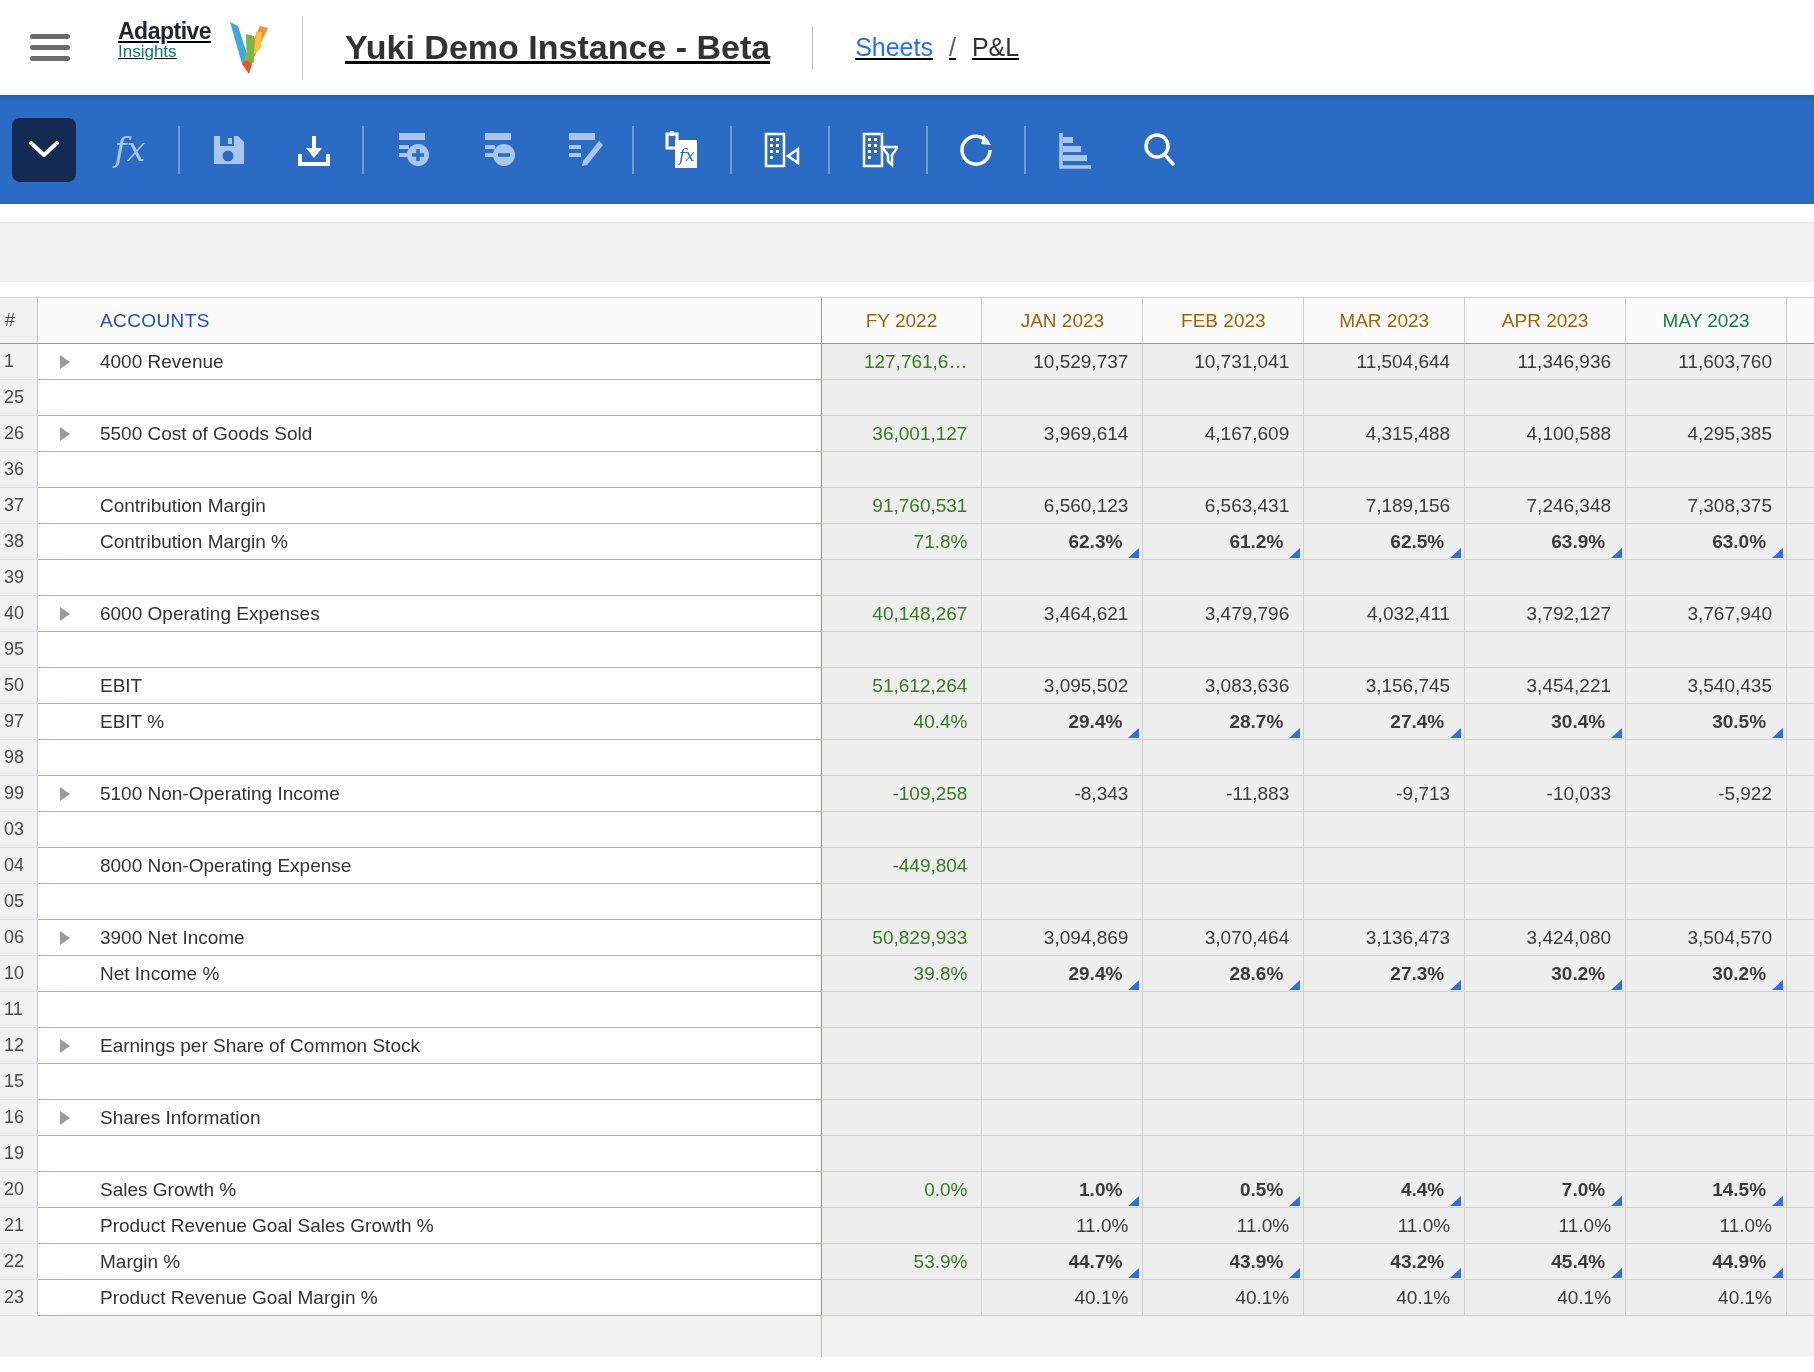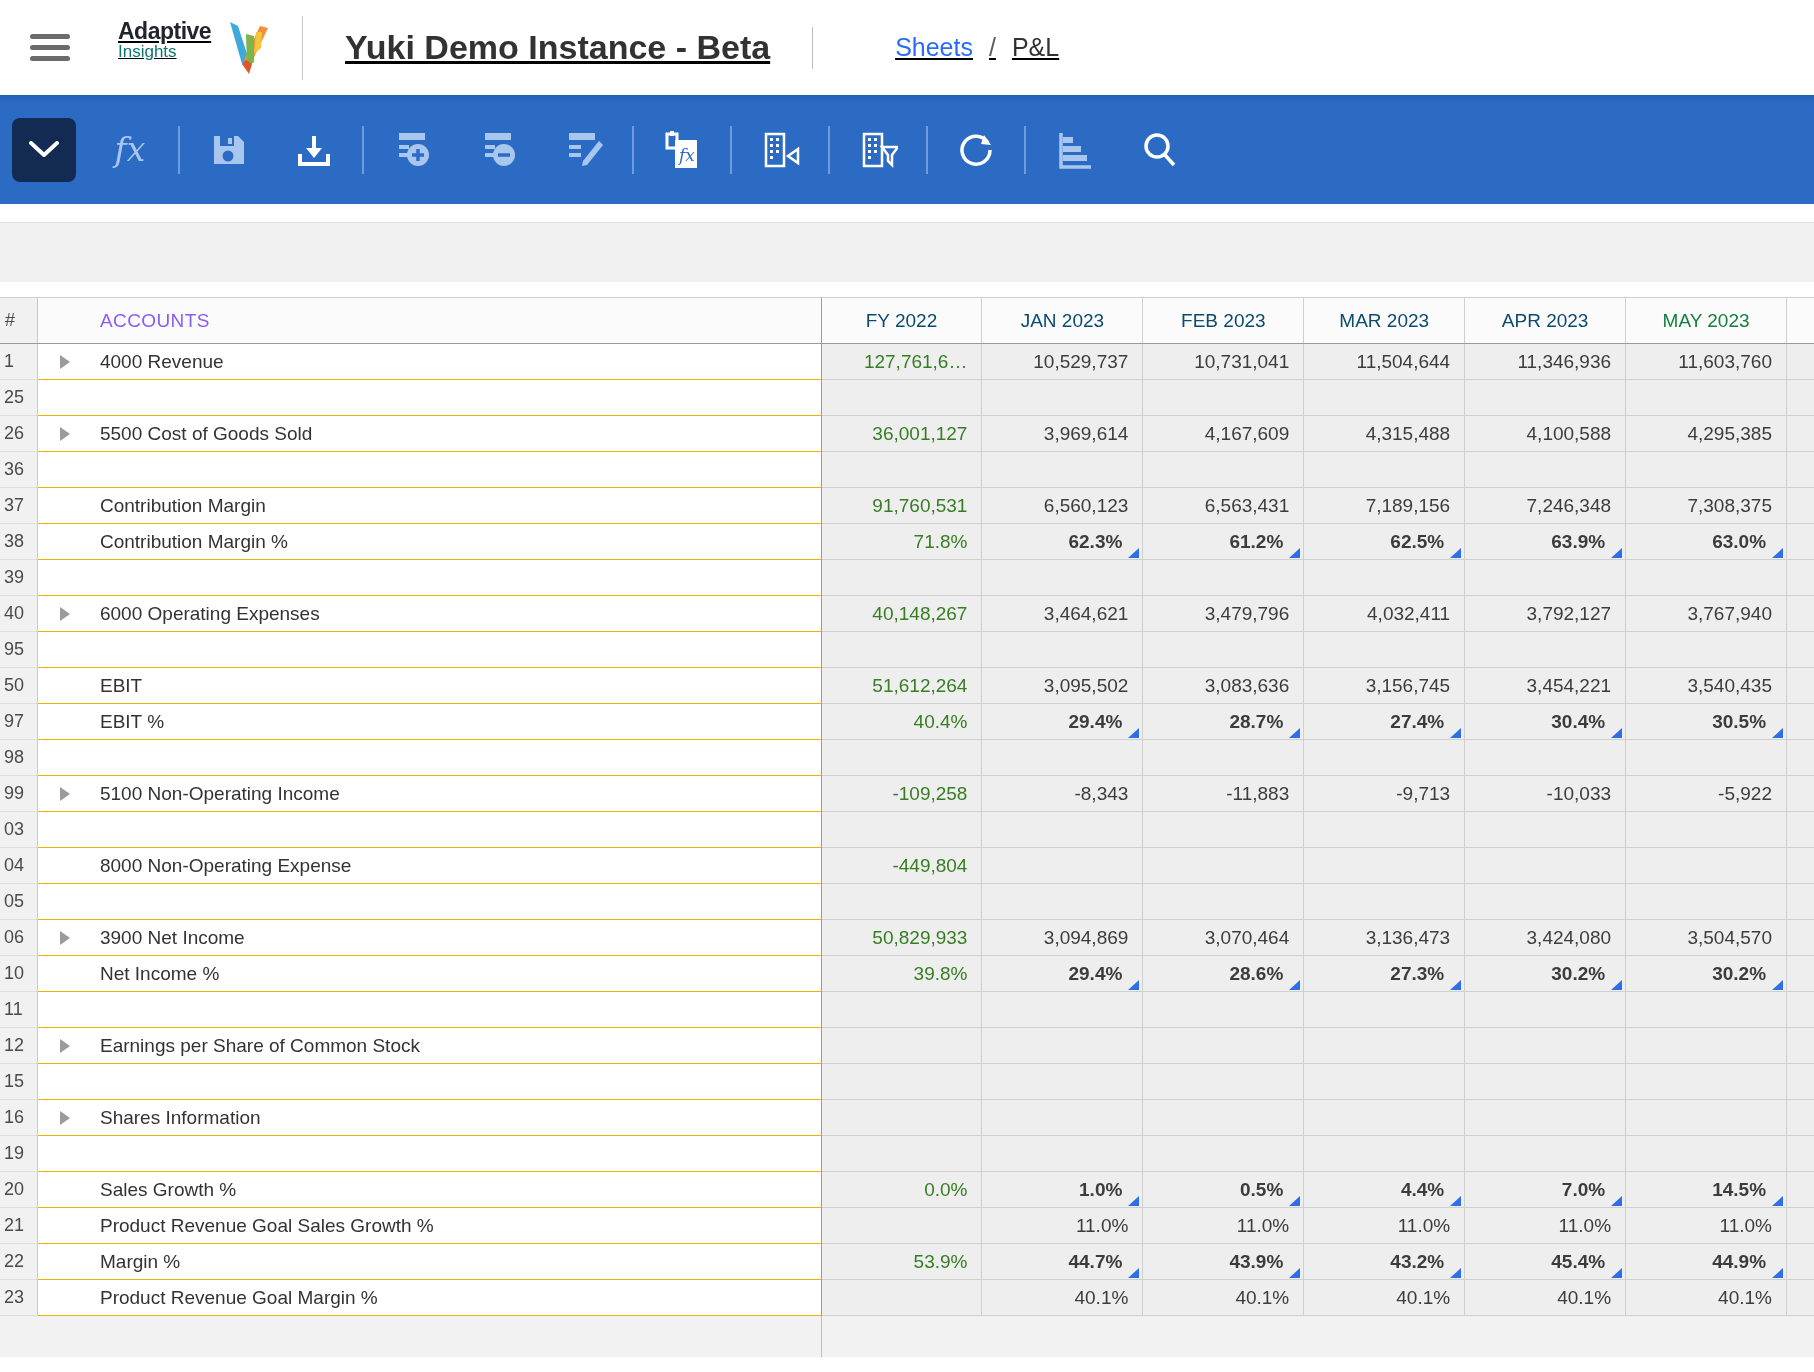--- a/index.html
+++ b/index.html
@@ -10,21 +10,21 @@
   .app-header { height:95px; display:flex; align-items:center; padding-left:30px; background:#fff;text-decoration:underline; }
   .hamburger { width:40px; height:27px; display:flex; flex-direction:column; justify-content:space-between; cursor:pointer; }
   .hamburger span { display:block; height:5px; background:#6b6b6b; border-radius:2.5px; }
   .logo { position:relative; margin-left:48px; width:148px; height:60px; }
   .logo-line1 { font-size:23px; font-weight:bold; color:#23232d; letter-spacing:-0.5px; }
   .logo-line2 { font-size:17px; color:#0f766e; margin-top:-3px; }
   .logo-mark { position:absolute; right:-6px; top:2px; }
   .hdr-divider { width:1px; height:64px; background:#c9c9c9; margin:0 42px 0 36px; }
   .sheet-title { font-size:34px; font-weight:bold; color:#323232; }
   .hdr-divider2 { width:1px; height:42px; background:#bdbdbd; margin:0 42px; }
-  .breadcrumb { display:flex; align-items:center; font-size:25px;margin-left:40px; }
+  .breadcrumb { display:flex; align-items:center; font-size:25px; }
   .crumb-link { color:#2a6cf5; cursor:pointer; }
   .crumb-sep { color:#5c5c5c; margin:0 16px; }
   .crumb-current { color:#323232; }
 
   
   .toolbar { height:109px; background:linear-gradient(180deg,#2160b2 0%,#2c6bc4 7%,#2c6bc4 100%);
     display:flex; align-items:center; }
   .tb-dropdown { width:64px; height:64px; margin-left:12px; background:#132a52; border-radius:8px;
     display:flex; align-items:center; justify-content:center; cursor:pointer; }
   .tb-icon { width:40px; height:40px; margin:0 23px; display:flex; align-items:center; justify-content:center; cursor:pointer; }
@@ -52,23 +52,23 @@
   .acct-label { font-size:19px; color:#333; }
   .num { width:161px; background:#eeeeee; border-right:1px solid #cfcfcf; border-bottom:1px solid #cfcfcf;
     justify-content:flex-end; padding-right:14px; font-size:19px; color:#3c3c3c; position:relative; }
   .num.flagged { padding-right:20px;font-weight:bold; }
   .green { color:#377d22; }
   .flag { position:absolute; right:3px; bottom:1px; width:0; height:0;
     border-left:11px solid transparent; border-bottom:10px solid #2e6fe8; }
   .sliver { width:27px; background:#eeeeee; border-bottom:1px solid #cfcfcf; }
   .h-gutter { background:#f1f1f1; border-right:1px solid #c9c9c9; font-size:18px; color:#4a4a4a; padding-left:5px; width:38px; }
   .h-accounts { width:784px; background:#fbfbfb; border-right:1px solid #9a9a9a; padding-left:62px;
-    font-size:19px; color:#8b5cf6; letter-spacing:0.4px; }
+    font-size:19px; color:#1d4ed8; letter-spacing:0.4px; }
   .h-num { width:161px; background:#fbfbfb; border-right:1px solid #cfcfcf; justify-content:center;
-    font-size:19px; color:#0c4a6e; }
+    font-size:19px; color:#a16207; }
   .h-sliver { width:27px; background:#fbfbfb; }
 
   
   .grid-footer { height:41px; background:#f2f2f2; position:relative; }
   .grid-footer .vline { position:absolute; left:821px; top:0; width:1px; height:41px; background:#bdbdbd; }
   .bottom-white { height:15px; background:#fff; }
 
   svg { display:block; }
 </style>
 </head>

